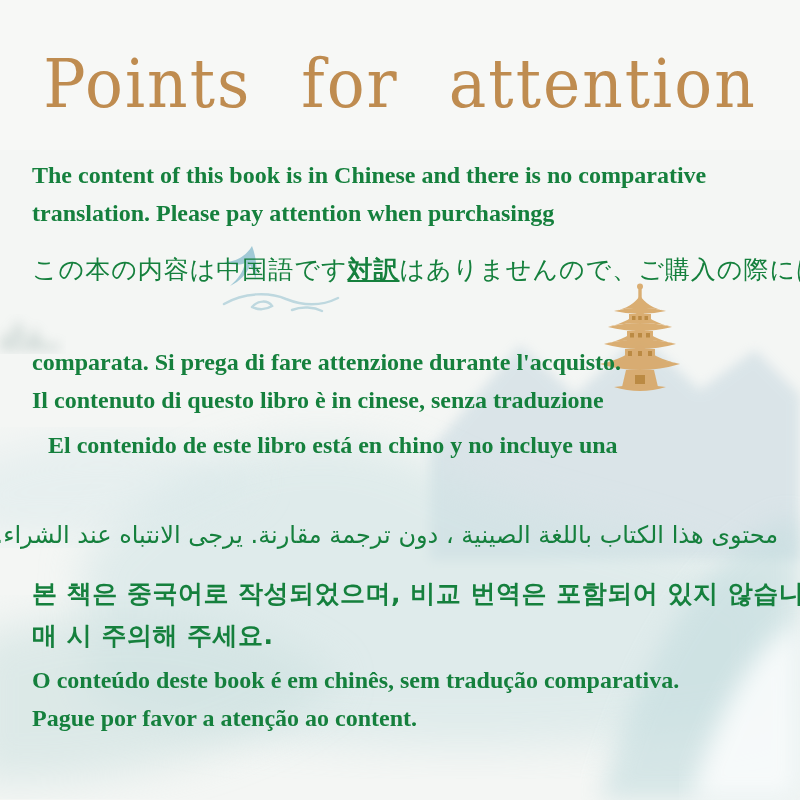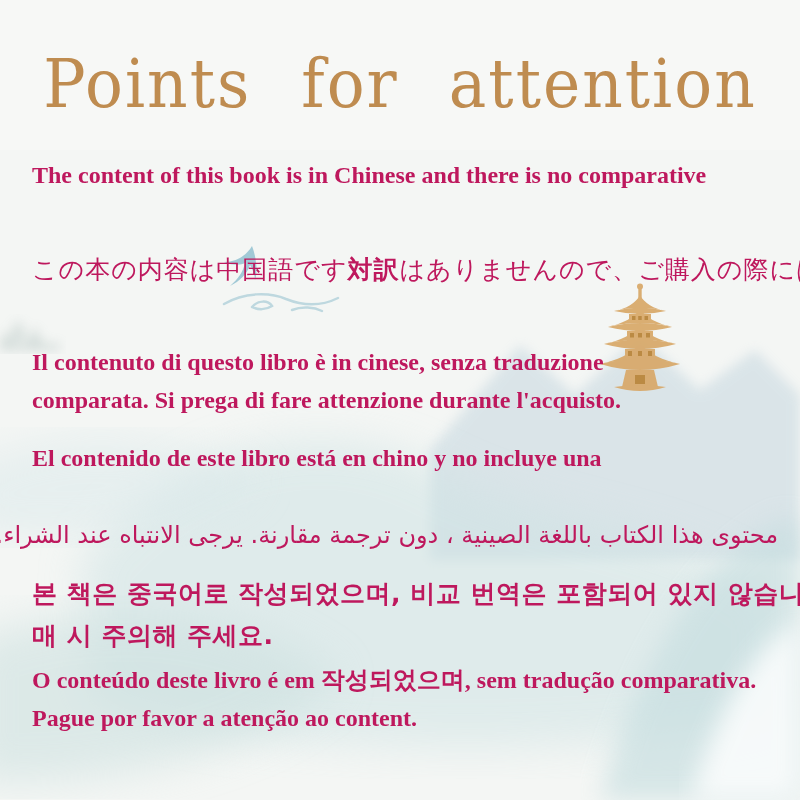--- a/index.html
+++ b/index.html
@@ -12,32 +12,32 @@
   .bg-svg{position:absolute;inset:0;}
 
   
   .heading{position:absolute;top:40px;left:0;width:800px;text-align:center;
     font-family:"DejaVu Serif","Liberation Serif",serif;
     font-size:63px;font-weight:400;color:#bf8c50;
     letter-spacing:2px;word-spacing:28px;line-height:1.3;
     transform:scale(1,1.08);transform-origin:top center;}
 
   
-  .notice{position:absolute;left:32px;width:745px;color:#be185d;}
+  .notice{position:absolute;left:32px;width:745px;color:#15803d;}
   .serif-block{font-family:"Liberation Serif",serif;font-size:24px;line-height:38px;font-weight:600;}
   .cjk-block{font-family:"DejaVu Sans","Liberation Sans",sans-serif;font-size:25px;line-height:42px;font-weight:500;letter-spacing:1px;}
   .ko-block{font-family:"DejaVu Sans","Liberation Sans",sans-serif;font-size:25px;line-height:42px;font-weight:600;letter-spacing:0.5px;}
   .ar-block{font-family:"DejaVu Sans","Liberation Sans",sans-serif;font-size:24px;line-height:34px;font-weight:500;direction:rtl;text-align:right;}
-  .ja-emph{font-weight:800;}
+  .ja-emph{font-weight:800;text-decoration:underline;}
   .line{white-space:nowrap;}
 
   .en{top:156px;}
   .ja{top:249px;}
   .it{top:343px;}
-  .es{top:439px;}
+  .es{top:426px;margin-left:16px;}
   .ar{top:518px;left:30px;width:748px;}
   .ko{top:573px;}
   .pt{top:661px;}
 </style>
 </head>
 <body>
 
 <div class="canvas">
 
   <svg class="bg-svg" width="800" height="800" viewBox="0 0 800 800">
@@ -118,42 +118,43 @@
           <rect x="50" y="68" width="4" height="5"></rect>
         <rect x="37" y="92" width="10" height="9"></rect>
       </g>
     </g>
   </svg>
 
   <div class="heading">Points for attention</div>
 
   <div class="notice serif-block en">
     <div class="line">The content of this book is in Chinese and there is no comparative</div>
+    <div class="line">translation. Please pay attention when purchasingg</div>
   </div>
 
   <div class="notice cjk-block ja">
     <div class="line"><span>この本の内容は中国語です</span><span class="ja-emph">対訳</span><span>はありませんので、ご購入の際にはご注</span></div>
   </div>
 
   <div class="notice serif-block it">
+    <div class="line">comparata. Si prega di fare attenzione durante l'acquisto.</div>
     <div class="line">Il contenuto di questo libro è in cinese, senza traduzione</div>
-    <div class="line">comparata. Si prega di fare attenzione durante l'acquisto.</div>
   </div>
 
   <div class="notice serif-block es">
     <div class="line">El contenido de este libro está en chino y no incluye una</div>
   </div>
 
   <div class="notice ar-block ar" dir="rtl">
     <div class="line">محتوى هذا الكتاب باللغة الصينية ، دون ترجمة مقارنة. يرجى الانتباه عند الشراء.</div>
   </div>
 
   <div class="notice ko-block ko">
     <div class="line">본 책은 중국어로 작성되었으며, 비교 번역은 포함되어 있지 않습니다. 구</div>
     <div class="line">매 시 주의해 주세요.</div>
   </div>
 
   <div class="notice serif-block pt">
-    <div class="line">O conteúdo deste livro é em 작성되었으며, sem tradução comparativa.</div>
+    <div class="line">O conteúdo deste book é em chinês, sem tradução comparativa.</div>
     <div class="line">Pague por favor a atenção ao content.</div>
   </div>
 
 </div>
 
 </body></html>

